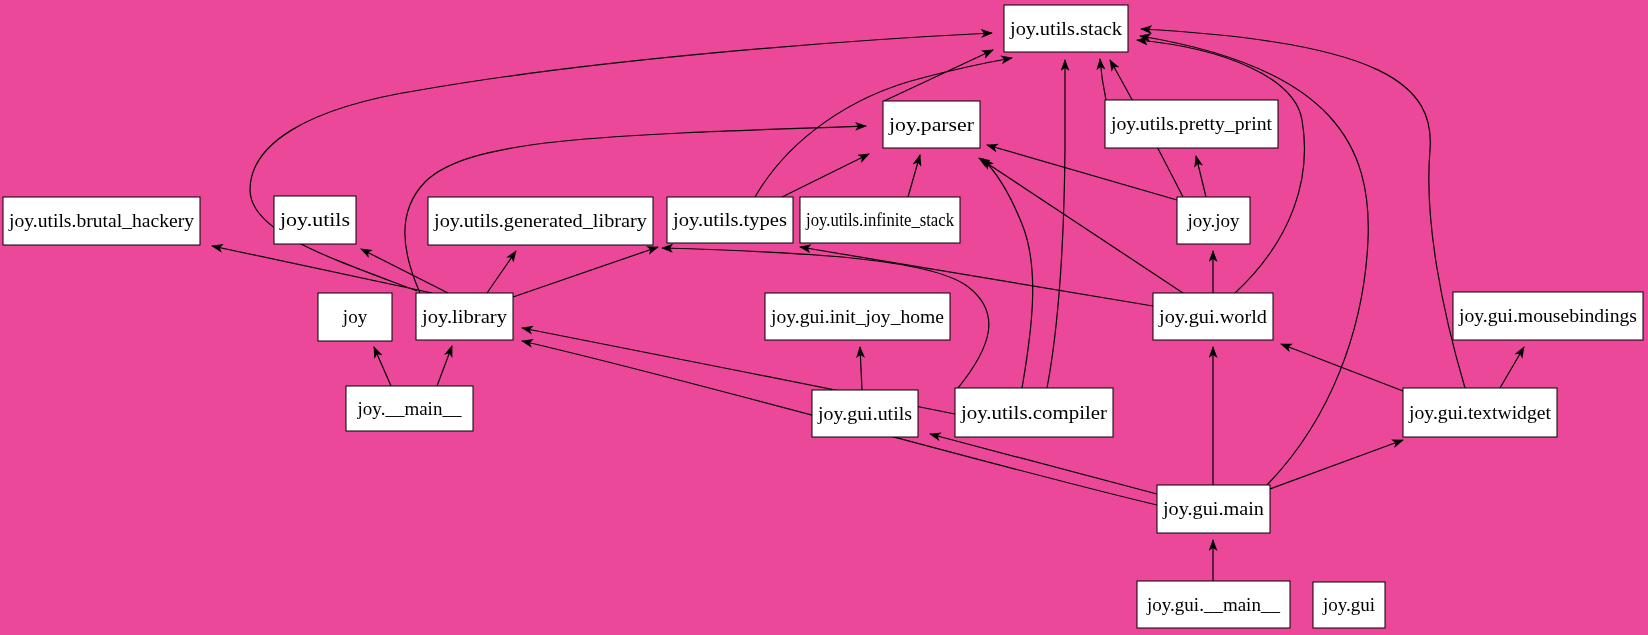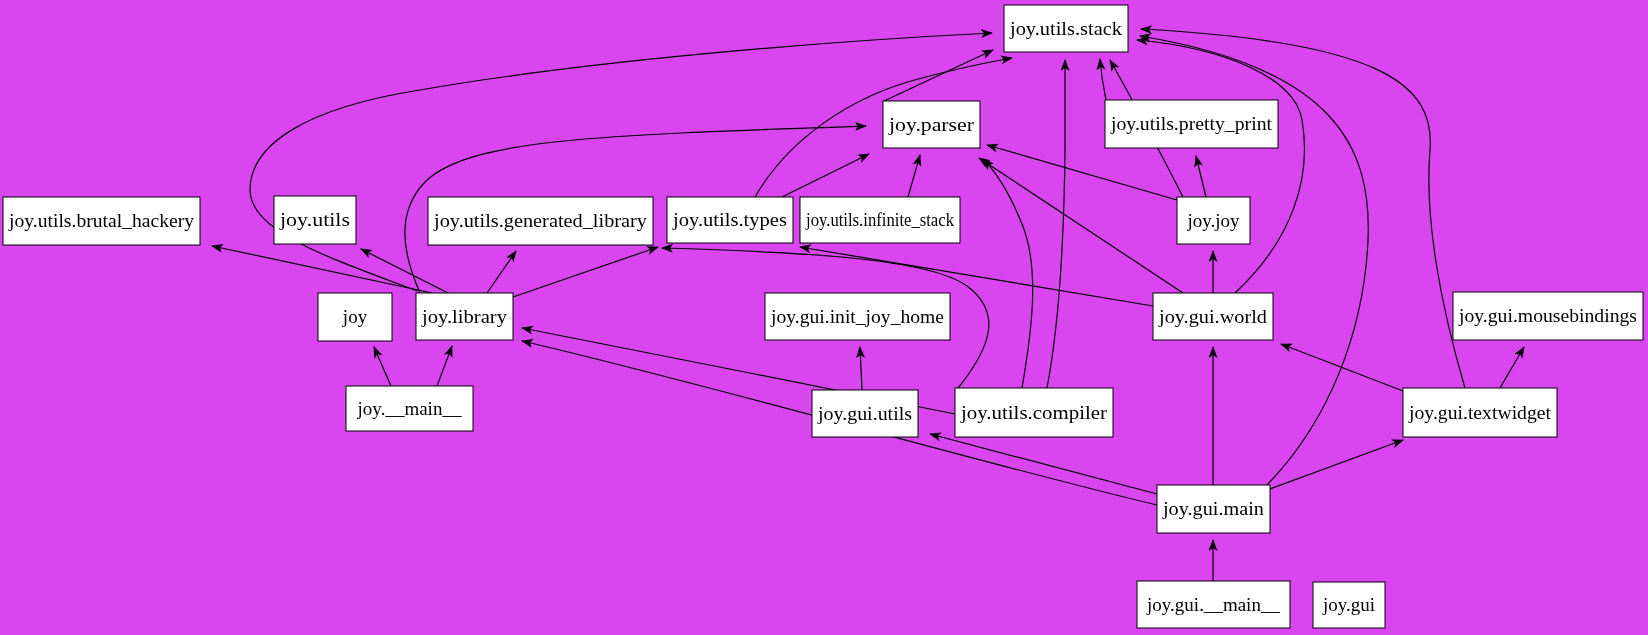--- a/index.html
+++ b/index.html
@@ -1,16 +1,16 @@
 <!DOCTYPE html>
 <html><head>
 <meta charset="utf-8">
 <style>
   html, body { margin: 0; padding: 0; background: #ffffff; }
-  .canvas { position: relative; width: 1648px; height: 635px; background: #d946ef; overflow: hidden; }
+  .canvas { position: relative; width: 1648px; height: 635px; background: #ec4899; overflow: hidden; }
   svg { display: block; }
   .graph-node rect { fill: #ffffff; stroke: #000000; stroke-width: 1; }
   .graph-node text {
     font-family: "Liberation Serif", "DejaVu Serif", serif;
     font-size: 19px; fill: #000000; text-anchor: middle;
   }
   .graph-edge { fill: none; stroke: #000000; stroke-width: 1.2; }
 </style>
 </head>
 <body>

